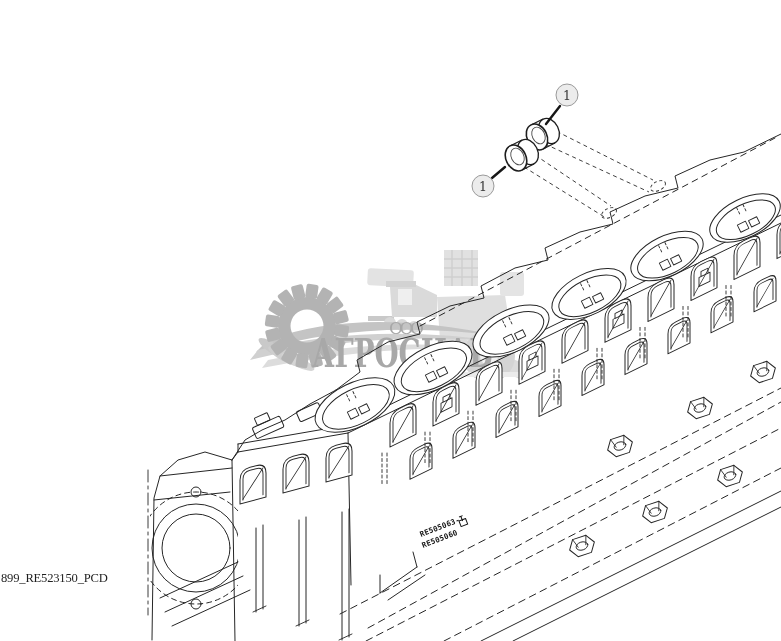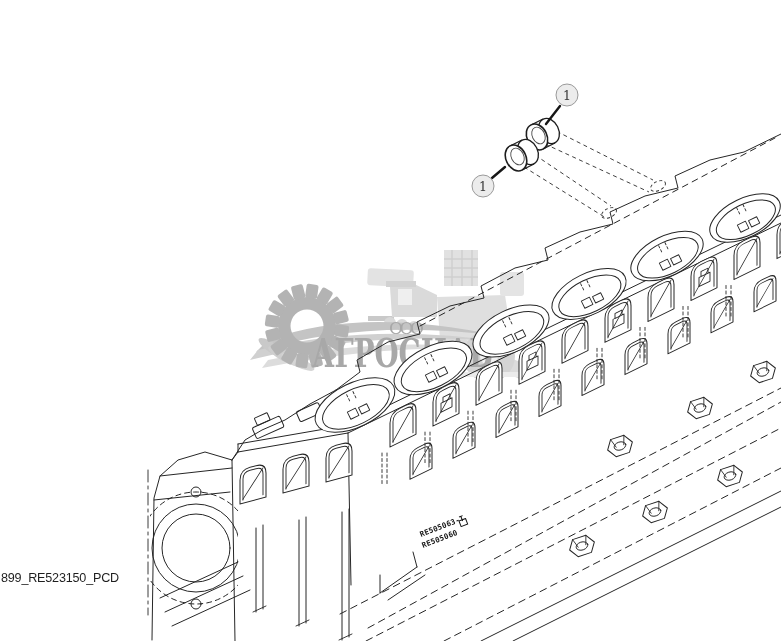--- a/index.html
+++ b/index.html
@@ -1,20 +1,20 @@
 <!DOCTYPE html>
 <html><head>
 <meta charset="utf-8">
 <style>
   html,body{margin:0;padding:0;background:#ffffff;}
   .stage{position:relative;width:781px;height:641px;overflow:hidden;background:#fff;
          font-family:"Liberation Sans",sans-serif;}
   .stage svg{position:absolute;left:0;top:0;}
   .code{position:absolute;left:1px;top:571px;font-size:12.6px;color:#1e1e1e;
-        letter-spacing:-0.2px;font-family:Liberation Sans, sans-serif;white-space:nowrap;}
+        letter-spacing:-0.2px;font-family:Liberation Serif, serif;white-space:nowrap;}
   .wm-ooo{font-family:"DejaVu Serif",serif;font-size:17px;letter-spacing:5px;}
   .wm-name{font-family:"DejaVu Serif",serif;font-size:40px;font-weight:bold;}
   .cast{font-family:"DejaVu Sans Mono",monospace;font-size:7.5px;font-weight:bold;letter-spacing:.2px;}
   .callout-num{font-family:"DejaVu Serif",serif;font-size:12.5px;fill:#3a3a3a;}
 </style>
 </head>
 <body>
 
 <div class="stage">
 <svg viewBox="0 0 781 641" width="781" height="641">

